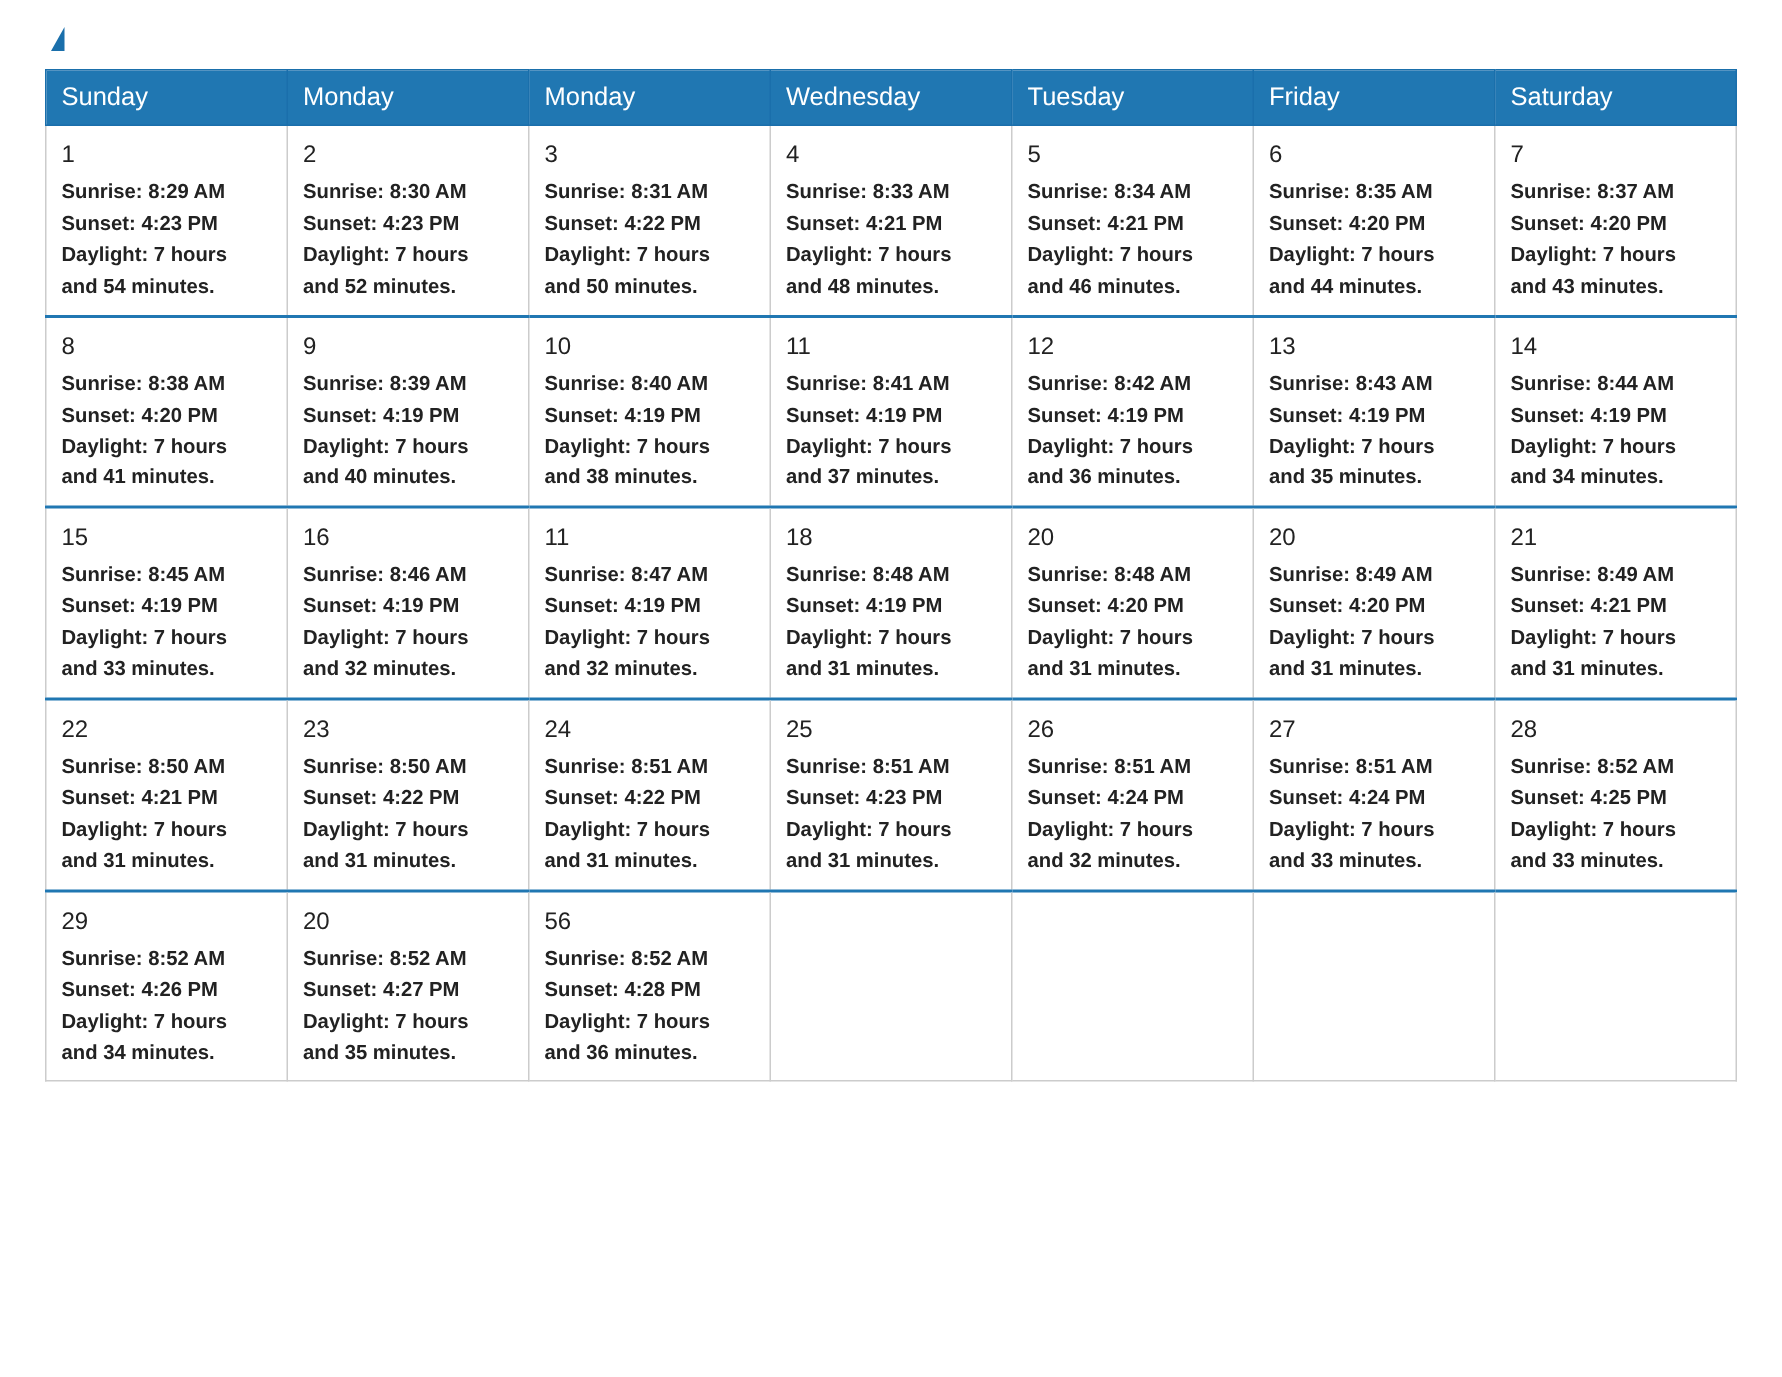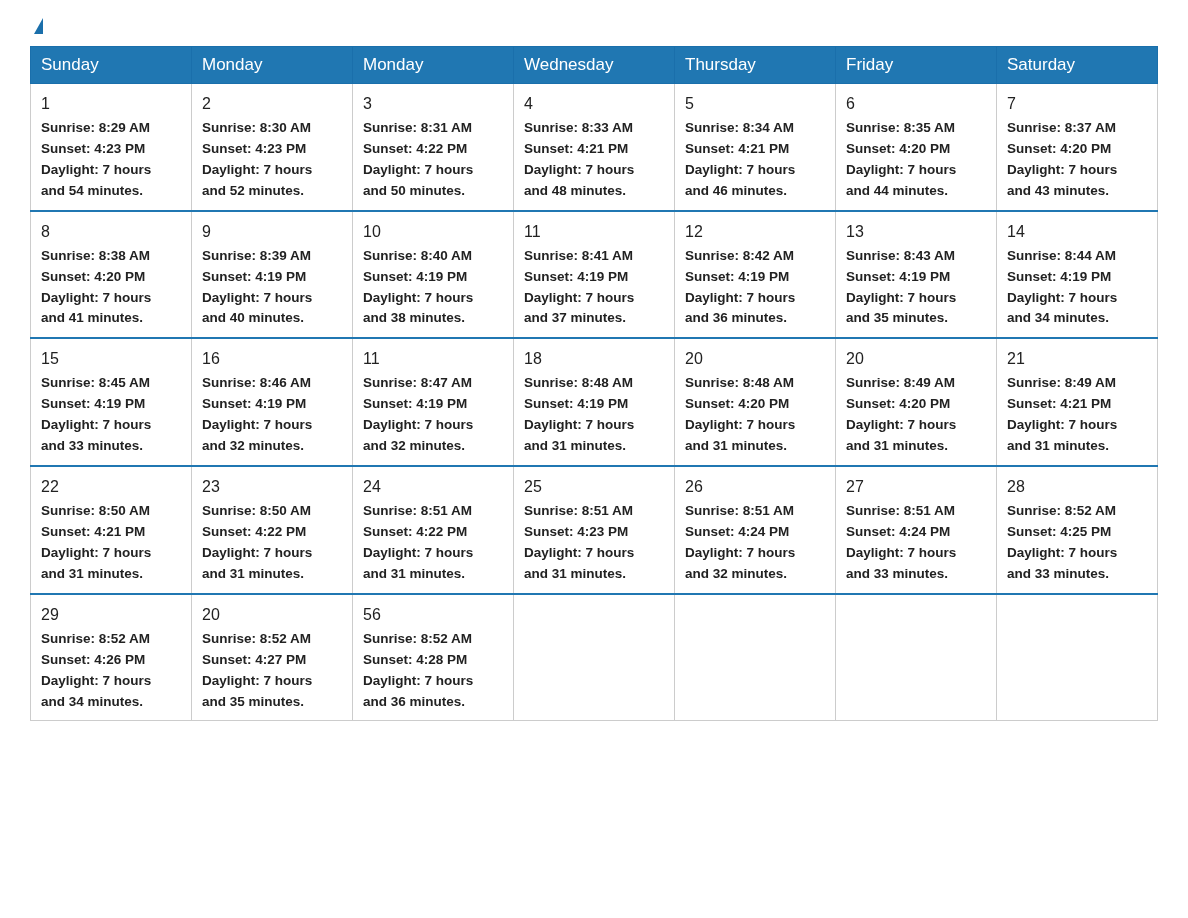--- a/index.html
+++ b/index.html
@@ -124,21 +124,21 @@
   </div>
 </div>
 
 <table class="calendar">
   <thead>
     <tr>
     <th>Sunday</th>
         <th>Monday</th>
         <th>Monday</th>
         <th>Wednesday</th>
-        <th>Thursday</th>
+        <th>Tuesday</th>
         <th>Friday</th>
         <th>Saturday</th>
       </tr>
   </thead>
   <tbody id="calendar-body">
   <tr>
         <td>
         <span class="day-num">1</span>
         <span class="day-info">Sunrise: 8:29 AM<br>Sunset: 4:23 PM<br>Daylight: 7 hours<br>and 54 minutes.</span>
       </td>

